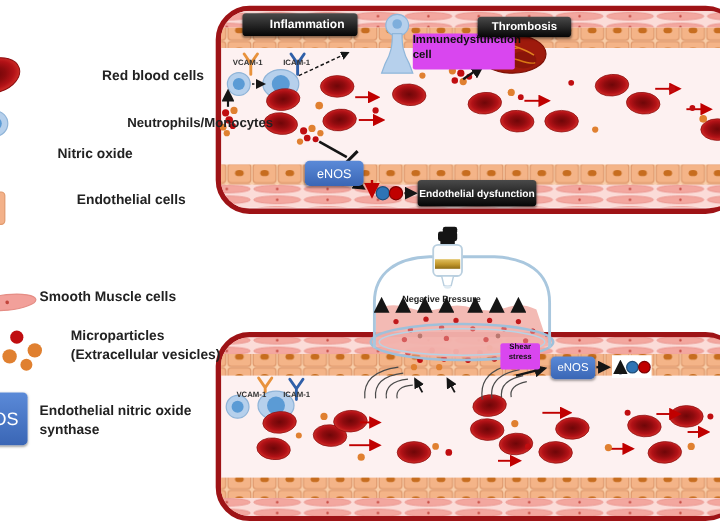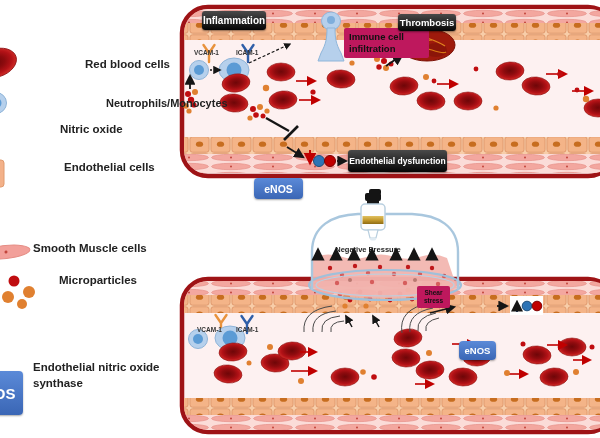--- a/index.html
+++ b/index.html
@@ -5,23 +5,23 @@
   html,body{margin:0;padding:0;background:#fff;}
   #stage{position:relative;width:600px;height:438px;background:#fff;overflow:hidden;
          font-family:"Liberation Sans",sans-serif;}
   #art{position:absolute;left:0;top:0;}
   .lbl{position:absolute;font-weight:bold;color:#1c1c1c;white-space:nowrap;margin-top:16px;}
   .box-dark{position:absolute;background:linear-gradient(#4a4a4a,#050505);color:#fff;
             border-radius:3px;display:flex;align-items:center;justify-content:center;
             font-weight:bold;box-shadow:0 1px 2px rgba(0,0,0,.45);white-space:nowrap;}
   .box-blue{position:absolute;background:linear-gradient(#5b8ad8,#3a66b5);color:#fff;
             border-radius:4px;display:flex;align-items:center;justify-content:center;
-            font-weight:bold;box-shadow:0 1px 2px rgba(0,0,0,.35);white-space:nowrap;margin-top:44px;}
-  .box-white{position:absolute;background:#be185d;color:#111;font-weight:bold;
-             display:flex;flex-direction:column;justify-content:center;border-radius:2px;}
+            font-weight:normal;box-shadow:0 1px 2px rgba(0,0,0,.35);white-space:nowrap;}
+  .box-white{position:absolute;background:#d946ef;color:#111;font-weight:bold;
+             display:flex;justify-content:center;border-radius:2px;}
   .legend-label{position:absolute;font-weight:bold;color:#222;font-size:11.5px;line-height:1.4;}
 </style>
 </head>
 <body>
 
 <div id="stage">
 
 <svg id="art" width="600" height="438" viewBox="0 0 600 438">
   <defs>
     <radialGradient id="rbcG" cx="50%" cy="48%" r="62%">
@@ -354,40 +354,41 @@
       <rect x="361" y="204" width="24" height="26" rx="4" fill="#fdfdfd" stroke="#b9cfdf" stroke-width="1.5"></rect>
       <rect x="362.5" y="216" width="21" height="8" fill="url(#goldG)"></rect>
       <path d="M368,230 L378,230 L376,238 L370,238 Z" fill="#ffffff" stroke="#b9cfdf" stroke-width="1.2"></path>
       <ellipse cx="373" cy="239" rx="3" ry="1.6" fill="#dfeaf2"></ellipse>
     </g>
   </g>
 </svg>
 
 <div class="legend-label" style="left:57px;top:56px;padding-left:28px;">Red blood cells</div>
 <div class="legend-label" style="left:64px;top:96px;font-size:11px;margin-left:42px;">Neutrophils/Monocytes</div>
-<div class="legend-label" style="left:60px;top:121px;">Nitric oxide</div>
+<div class="legend-label" style="left:48px;top:121px;">Nitric oxide</div>
 <div class="legend-label" style="left:64px;top:159px;">Endothelial cells</div>
 <div class="legend-label" style="left:33px;top:240px;">Smooth Muscle cells</div>
 <div class="legend-label" style="left:28px;top:272px;white-space:nowrap;margin-left:31px;">
   <span style="display:block">Microparticles</span>
+  <span style="display:block">(Extracellular vesicles)</span>
 </div>
 <div class="box-blue" style="left:-33px;top:327px;width:56px;height:44px;font-size:15px;">eNOS</div>
-<div class="legend-label" style="left:33px;top:335px;margin-top:24px;">
+<div class="legend-label" style="left:33px;top:335px;">
   <span style="display:block">Endothelial nitric oxide</span>
   <span style="display:block">synthase</span>
 </div>
 
-<div class="box-dark" style="left:202px;top:11px;width:64px;height:19px;font-size:10px;">Inflammation</div>
+<div class="box-dark" style="left:202px;top:11px;width:84px;height:19px;font-size:10px;padding-left:12px;">Inflammation</div>
 <div class="box-white" style="left:344px;top:28px;width:80px;height:30px;font-size:9.5px;line-height:1.25;padding-left:5px;">
   <span>Immune cell</span>
-  <span>infiltration</span>
+  <span>dysfunction</span>
 </div>
 <div class="lbl" style="left:194px;top:33px;font-size:6.5px;color:#333;">VCAM-1</div>
 <div class="lbl" style="left:236px;top:33px;font-size:6.5px;color:#333;">ICAM-1</div>
-<div class="box-dark" style="left:398px;top:14px;width:58px;height:17px;font-size:9.5px;">Thrombosis</div>
+<div class="box-dark" style="left:398px;top:14px;width:78px;height:17px;font-size:9.5px;">Thrombosis</div>
 <div class="box-blue" style="left:254px;top:134px;width:49px;height:21px;font-size:10.5px;">eNOS</div>
 <div class="box-dark" style="left:348px;top:150px;width:99px;height:22px;font-size:8.5px;">Endothelial dysfunction</div>
 
 <div class="lbl" style="left:318px;top:229px;width:100px;font-size:7.5px;text-align:center;">Negative Pressure</div>
 
 <div class="lbl" style="left:197px;top:310px;font-size:6.5px;color:#333;">VCAM-1</div>
 <div class="lbl" style="left:236px;top:310px;font-size:6.5px;color:#333;">ICAM-1</div>
 <div class="box-white" style="left:417px;top:286px;width:33px;height:22px;font-size:6.5px;line-height:1.3;text-align:center;white-space:normal;">Shear stress</div>
 <div class="box-blue" style="left:459px;top:297px;width:37px;height:19px;font-size:9.5px;">eNOS</div>
 

